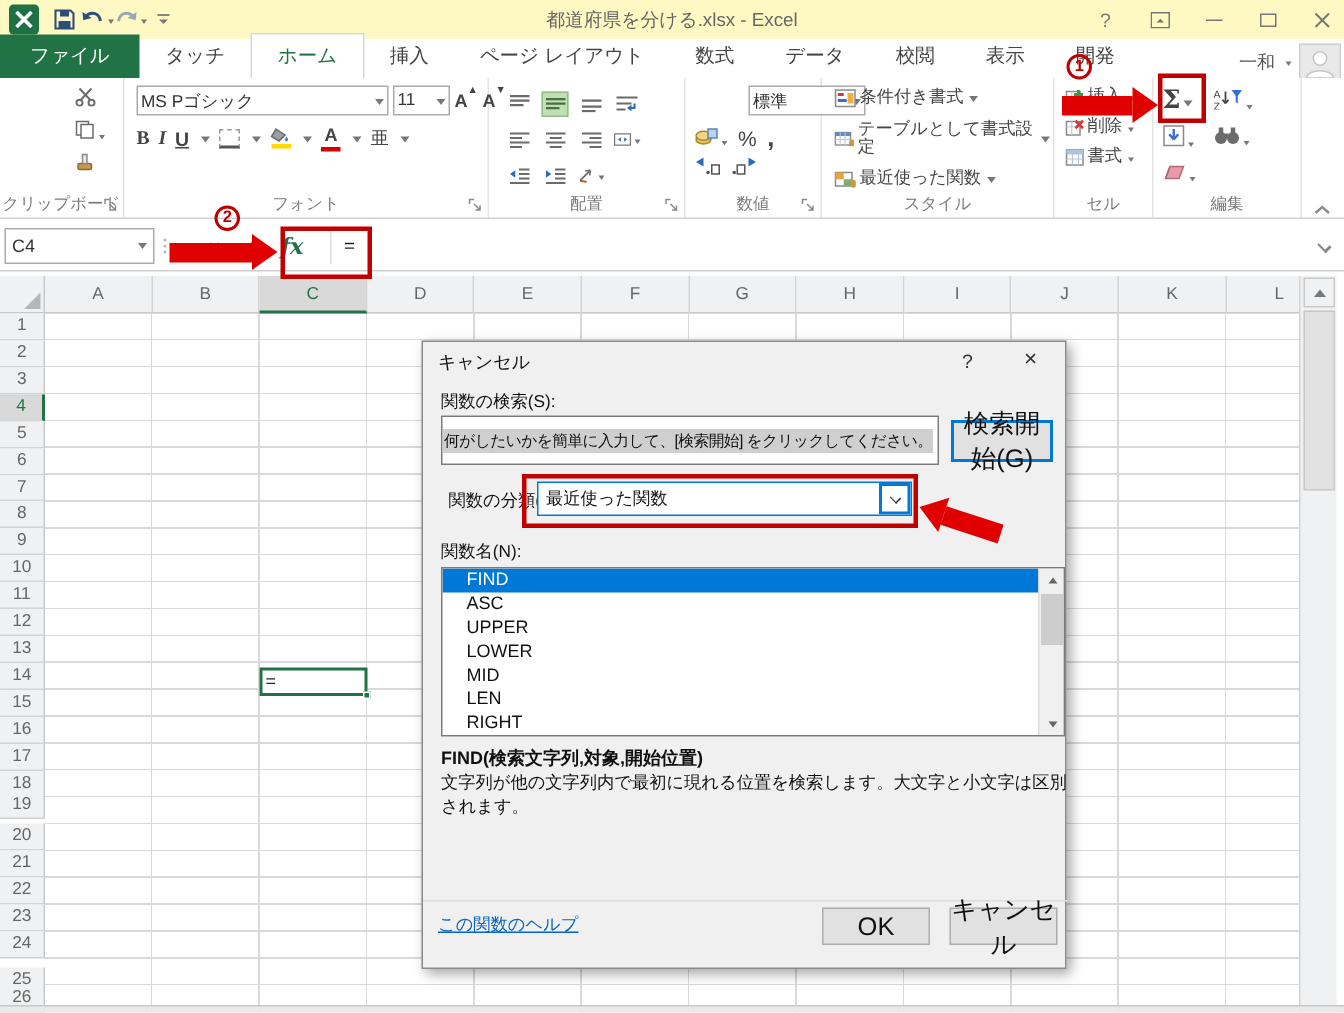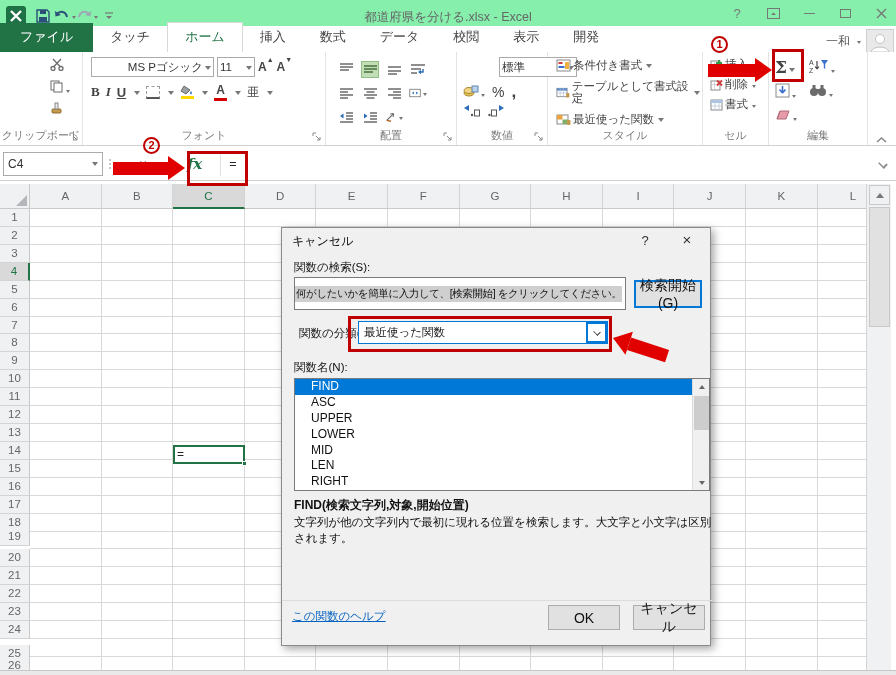--- a/index.html
+++ b/index.html
@@ -1,21 +1,21 @@
 <!DOCTYPE html>
 <html><head>
 <meta charset="utf-8">
 <style>
   * { margin:0; padding:0; box-sizing:border-box; }
   html,body { width:896px; height:675px; }
   body { font-family:"Liberation Sans","DejaVu Sans",sans-serif; font-size:12px; color:#333; background:#fff; overflow:hidden; }
   #app { position:relative; width:896px; height:675px; background:#fff; }
 
   
-  .titlebar { position:absolute; left:0; top:0; width:896px; height:26px; background:#86efac; display:flex; align-items:flex-end; }
+  .titlebar { position:absolute; left:0; top:0; width:896px; height:26px; background:#fef9c3; display:flex; align-items:center; }
   .xl-logo { width:20px; height:20px; margin:0 6px 0 6px; background:#1e7145; border-radius:3px; display:flex; align-items:center; justify-content:center; }
   .qat-btn { width:22px; height:20px; display:flex; align-items:center; justify-content:center; color:#2b4f78; }
   .dn { width:0; height:0; border:3px solid transparent; border-top:4px solid #777; display:inline-block; margin-left:2px; position:relative; top:2px; }
   .dn.sm { border-width:2.5px; border-top-width:3.5px; }
   .title-text { position:absolute; left:0; right:0; text-align:center; color:#666; font-size:12.5px; pointer-events:none; }
   .wctrls { position:absolute; right:4px; top:0; height:26px; display:flex; align-items:center; gap:14px; color:#777; }
   .wc { width:22px; height:20px; display:flex; align-items:center; justify-content:center; font-size:13px; }
   .wc .boxic { width:11px; height:9px; border:1px solid #777; }
   .wc .minic { width:11px; height:1px; background:#777; }
 
@@ -113,21 +113,21 @@
 
   
   .dialog { position:absolute; left:281px; top:227px; width:430px; height:419px; background:#f0f0f0; border:1px solid #8a8a8a; box-shadow:3px 3px 8px rgba(0,0,0,.35); z-index:10; font-size:11.5px; color:#111; }
   .dlg-title { position:absolute; left:0; top:0; right:0; height:26px; display:flex; align-items:center; }
   .dlg-title .txt { margin-left:10px; font-size:12px; color:#111; }
   .dlg-help { position:absolute; right:55px; top:5px; width:20px; text-align:center; color:#333; font-size:13px; }
   .dlg-close { position:absolute; right:12px; top:3px; width:22px; text-align:center; color:#333; font-size:15px; }
   .dlg-label { position:absolute; color:#111; }
   .search-box { position:absolute; left:12px; top:49px; width:332px; height:33px; background:#fff; border:1px solid #7a7a7a; display:flex; align-items:center; overflow:hidden; }
   .search-box span { background:#cfcfcf; font-size:10.5px; letter-spacing:-.4px; white-space:nowrap; padding:1px 0 1px 1px; }
-  .btn { background:#e1e1e1; border:1px solid #adadad; text-align:center; font-size:14px; color:#111; display:flex; align-items:center; justify-content:center; }
+  .btn { background:#e1e1e1; border:1px solid #adadad; text-align:center; font-size:17px; color:#111; display:flex; align-items:center; justify-content:center; }
   .btn.primary { border:2px solid #0078d7; }
   .search-btn { position:absolute; left:352px; top:52px; width:68px; height:28px; }
   .cmb { position:absolute; left:76px; top:93px; width:250px; height:23px; background:#fff; border:1px solid #0078d7; display:flex; align-items:center; }
   .cmb .val { flex:1; padding-left:5px; font-size:11.5px; }
   .cmb .arrow-btn { width:21px; height:21px; border:2px solid #0078d7; background:#fff; display:flex; align-items:center; justify-content:center; }
   .cmb .arrow-btn i { width:6px; height:6px; border-right:1.6px solid #333; border-bottom:1.6px solid #333; transform:rotate(45deg) scaleY(.8); position:relative; top:-1px; }
   .flist { position:absolute; left:12px; top:150px; width:416px; height:113px; background:#fff; border:1px solid #7a7a7a; overflow:hidden; }
   .fitem { height:15.9px; line-height:15.9px; padding-left:16px; font-size:12px; color:#111; }
   .fitem.selected { background:#0078d7; color:#fff; }
   .flist-scroll { position:absolute; right:0; top:0; width:17px; height:100%; background:#f0f0f0; border-left:1px solid #dcdcdc; }
@@ -210,20 +210,21 @@
           </svg>
         </div>
     </div>
   </div>
 
   <div class="tabrow">
     <div class="tab file">ファイル</div>
     <div class="tab">タッチ</div>
     <div class="tab active">ホーム</div>
     <div class="tab">挿入</div>
+    <div class="tab">ページ レイアウト</div>
     <div class="tab">数式</div>
     <div class="tab">データ</div>
     <div class="tab">校閲</div>
     <div class="tab">表示</div>
     <div class="tab">開発</div>
     <div class="userchip">
       <span>一和</span>
       <span class="dn sm"></span>
       <div class="avatar">
         <svg width="22" height="20" viewBox="0 0 22 20">
@@ -255,21 +256,21 @@
       <div class="glabel">クリップボード</div>
       <span class="launcher">
           <svg width="10" height="10" viewBox="0 0 10 10">
             <path d="M1 4 V1 H4 M4 4 L8 8 M8 5 V8 H5" fill="none" stroke="#8a8a8a"></path>
           </svg>
         </span>
     </div>
 
     <div class="rgroup g-font">
       <div class="fnt-r1">
-        <div class="combo" style="width:123px;text-align:right;">
+        <div class="combo" style="width:168px;">
           <span class="fill">MS Pゴシック</span>
             <span class="dn"></span>
         </div>
         <div class="combo" style="width:38px;">
           <span class="fill">11</span>
             <span class="dn"></span>
         </div>
         <span class="aa"><span>A</span><sup>▲</sup></span>
         <span class="aa"><span>A</span><sup>▼</sup></span>
       </div>

